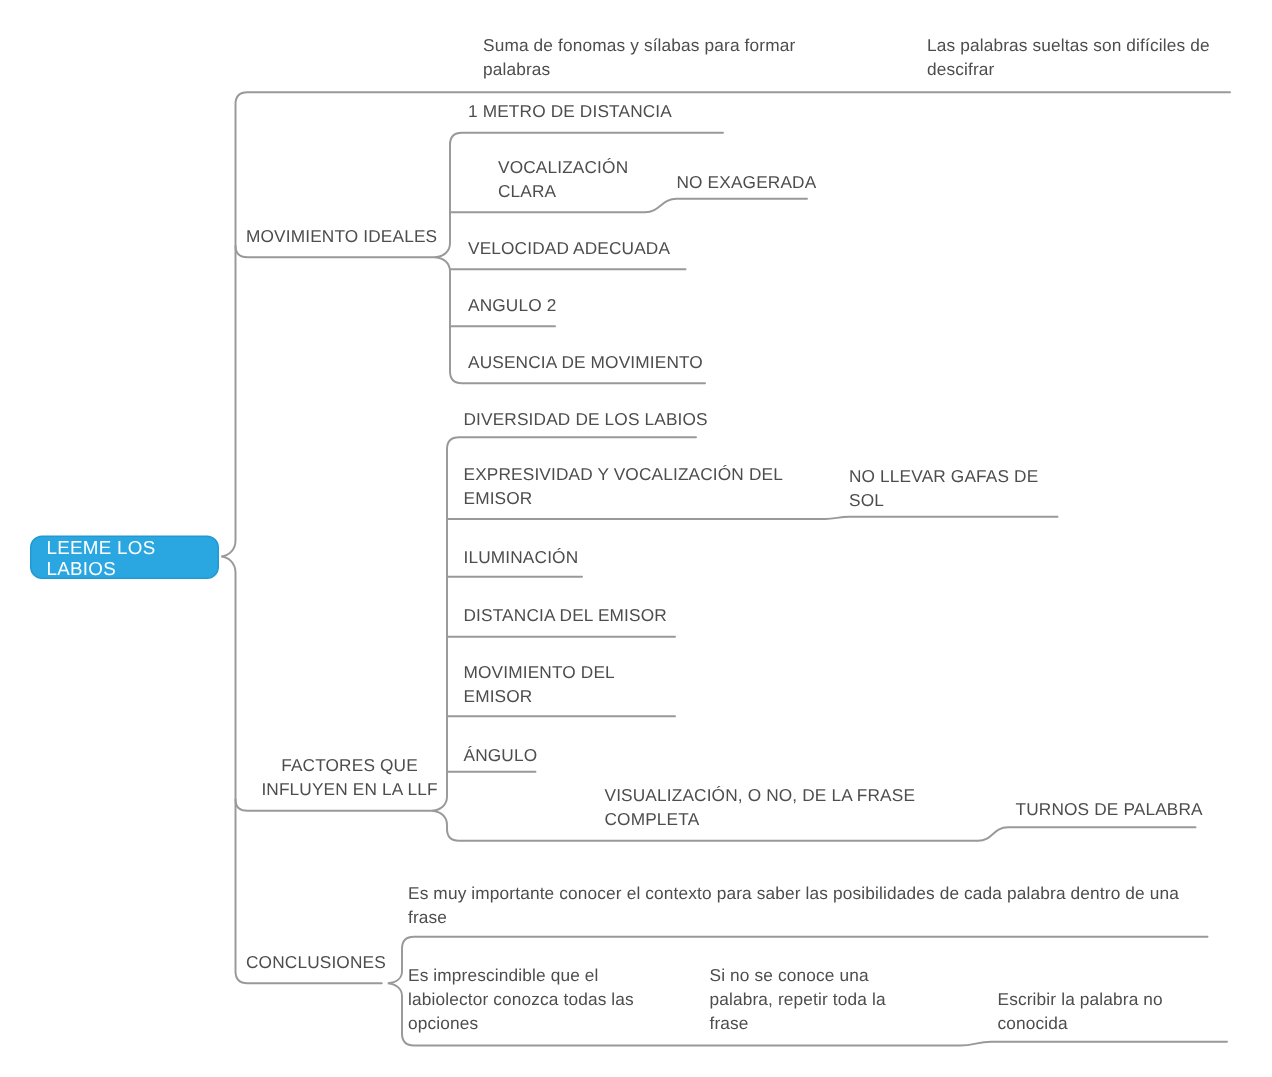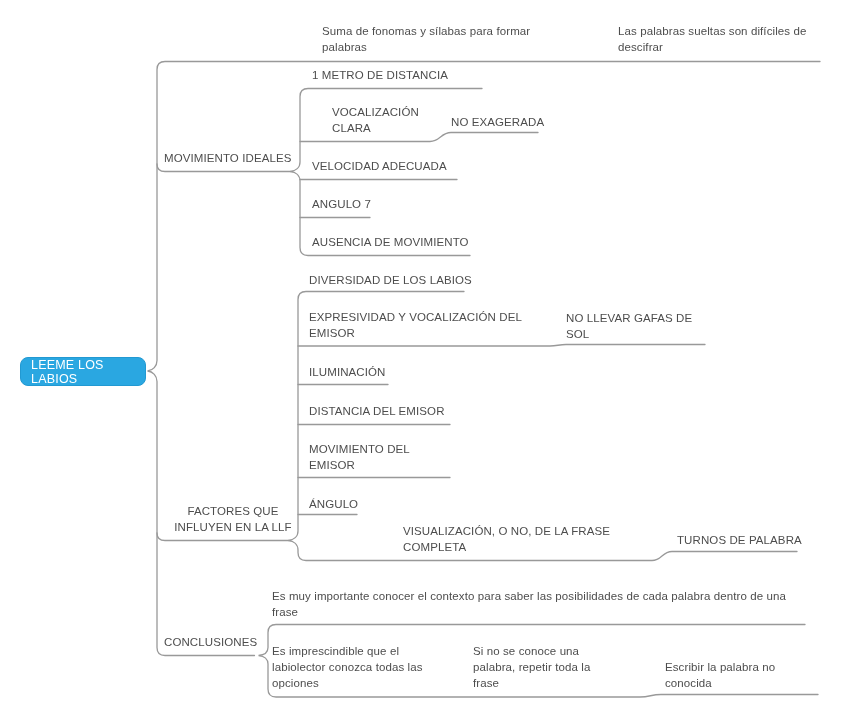--- a/index.html
+++ b/index.html
@@ -55,21 +55,21 @@
   <div class="mm-node center" style="left:167px;top:503px;width:132px;">FACTORES QUE INFLUYEN EN LA LLF</div>
   <div class="mm-node nowrap" style="left:164px;top:634px;">CONCLUSIONES</div>
 
   <div class="mm-node" style="left:322px;top:23px;width:220px;">Suma de fonomas y sílabas para formar palabras</div>
   <div class="mm-node" style="left:596px;top:23px;width:200px;margin-left:22px;">Las palabras sueltas son difíciles de descifrar</div>
 
   <div class="mm-node nowrap" style="left:312px;top:67px;">1 METRO DE DISTANCIA</div>
   <div class="mm-node" style="left:312px;top:104px;width:112px;margin-left:20px;">VOCALIZACIÓN CLARA</div>
   <div class="mm-node nowrap" style="left:451px;top:114px;">NO EXAGERADA</div>
   <div class="mm-node nowrap" style="left:312px;top:158px;">VELOCIDAD ADECUADA</div>
-  <div class="mm-node nowrap" style="left:312px;top:196px;">ANGULO 7</div>
+  <div class="mm-node nowrap" style="left:312px;top:196px;">ANGULO 2</div>
   <div class="mm-node nowrap" style="left:312px;top:234px;">AUSENCIA DE MOVIMIENTO</div>
 
   <div class="mm-node nowrap" style="left:309px;top:272px;">DIVERSIDAD DE LOS LABIOS</div>
   <div class="mm-node" style="left:309px;top:309px;width:215px;">EXPRESIVIDAD Y VOCALIZACIÓN DEL EMISOR</div>
   <div class="mm-node" style="left:566px;top:310px;width:130px;">NO LLEVAR GAFAS DE SOL</div>
   <div class="mm-node nowrap" style="left:309px;top:364px;">ILUMINACIÓN</div>
   <div class="mm-node nowrap" style="left:309px;top:403px;">DISTANCIA DEL EMISOR</div>
   <div class="mm-node" style="left:309px;top:441px;width:108px;">MOVIMIENTO DEL EMISOR</div>
   <div class="mm-node nowrap" style="left:309px;top:496px;">ÁNGULO</div>
   <div class="mm-node" style="left:403px;top:523px;width:215px;">VISUALIZACIÓN, O NO, DE LA FRASE COMPLETA</div>

